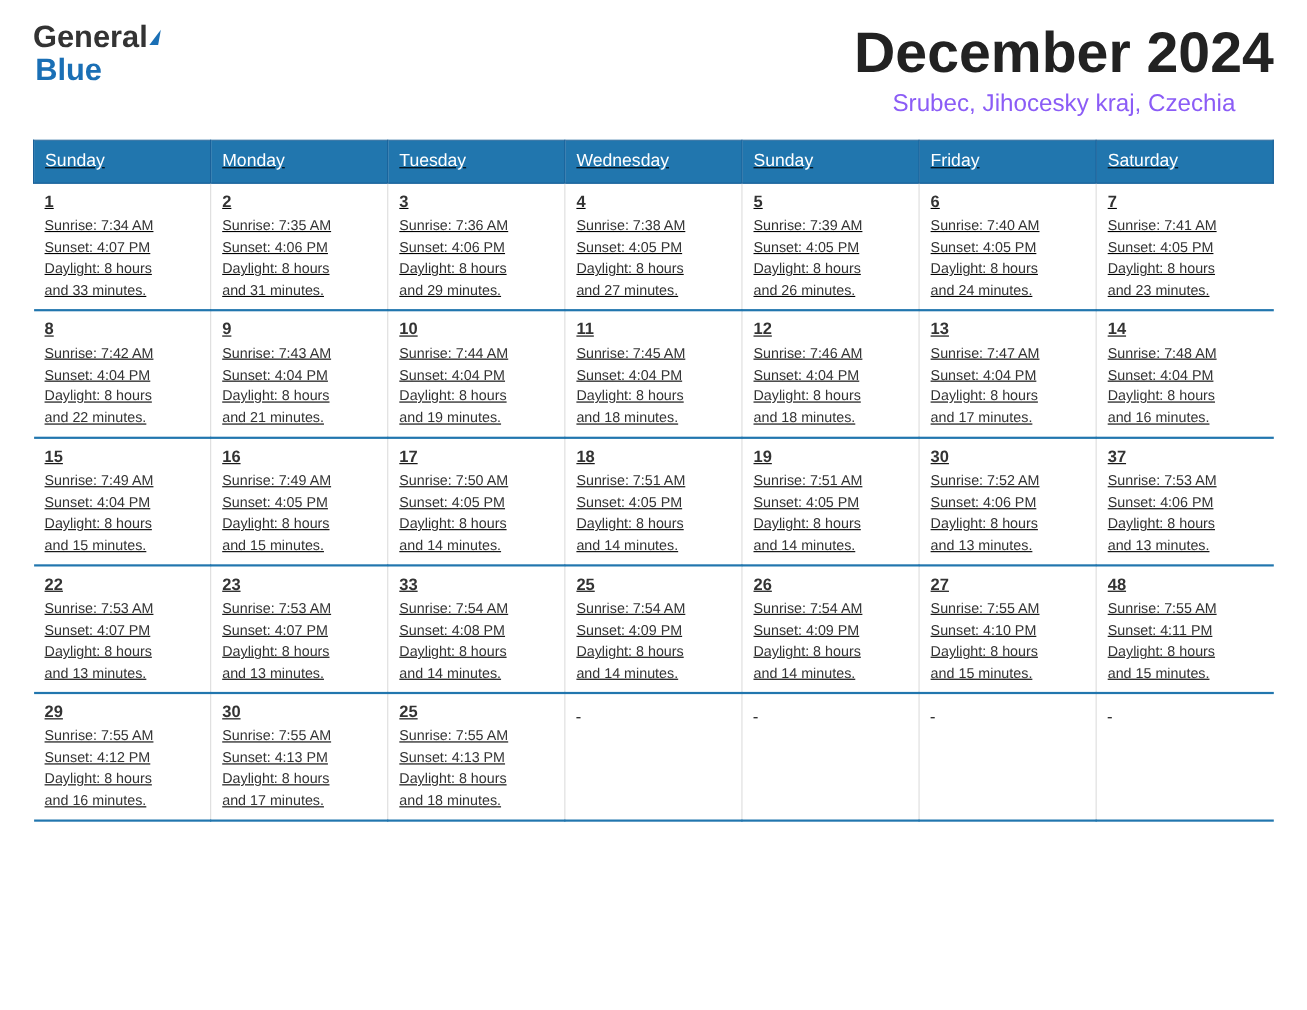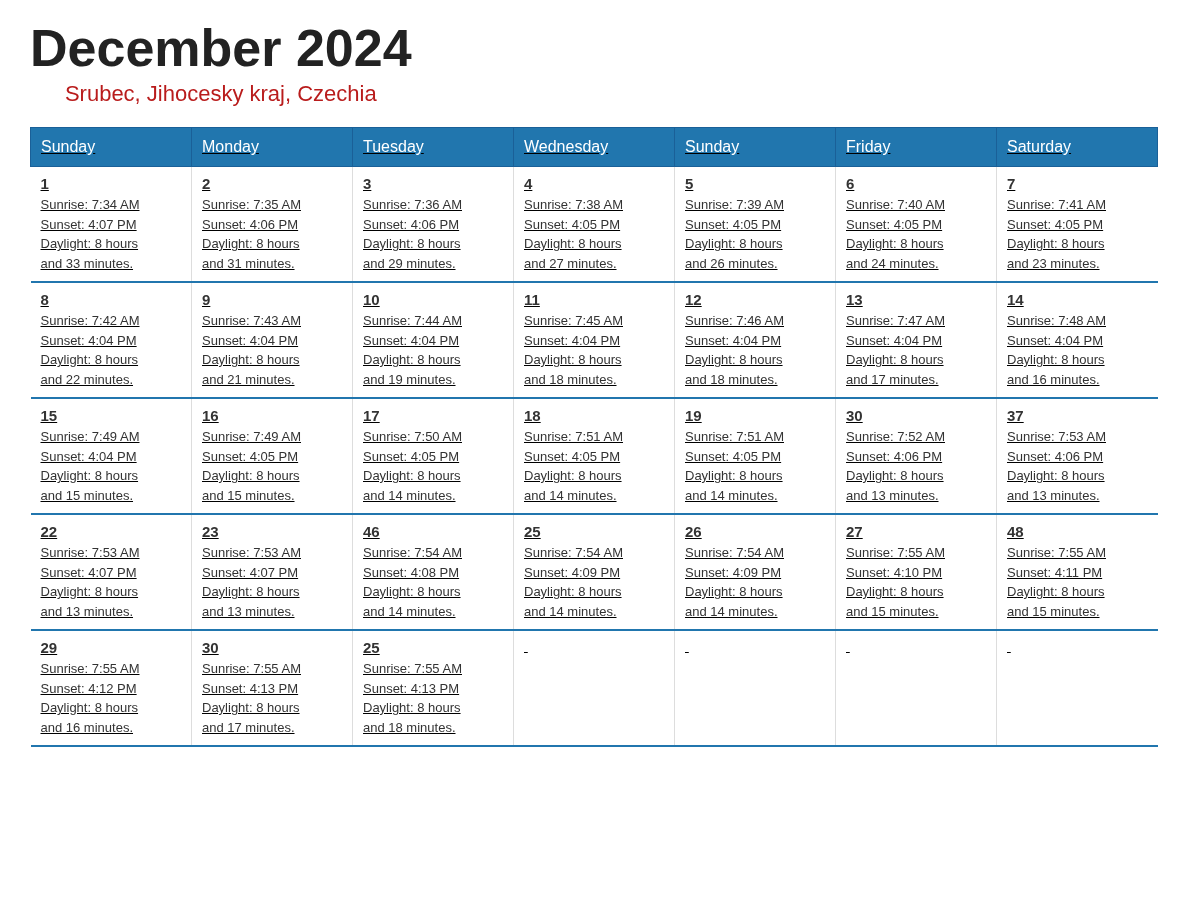--- a/index.html
+++ b/index.html
@@ -25,21 +25,21 @@
       text-align: center;
     }
     .month-title {
       font-size: 52px;
       font-weight: bold;
       color: #222;
       line-height: 1.1;
     }
     .location-title {
       font-size: 22px;
-      color: #b91c1c;
+      color: #8b5cf6;
       margin-top: 4px;
     }
     table {
       width: 100%;
       border-collapse: collapse;
       text-decoration: underline;
     }
     thead tr {
       background-color: #2176ae;
     }
@@ -81,20 +81,27 @@
       background: #fff;
     }
     tbody tr:last-child {
       border-bottom: 2px solid #2176ae;
     }
   </style>
 </head>
 <body>
 
 <div class="header-row">
+  <div class="logo">
+    <div style="display:flex; align-items:center; line-height:1;">
+      <span style="font-size:28px; font-weight:bold; color:#333;">General</span>
+      <span style="display:inline-block; margin-left:3px; width:0; height:0; border-left:8px solid transparent; border-bottom:14px solid #1a6fb5; border-right:0px solid transparent; transform: skewX(-10deg);"></span>
+    </div>
+    <div style="font-size:28px; font-weight:bold; color:#1a6fb5; margin-left: 2px;">Blue</div>
+  </div>
   <div class="title-area">
     <div class="month-title">December 2024</div>
     <div class="location-title">Srubec, Jihocesky kraj, Czechia</div>
   </div>
 </div>
 
 <table>
   <thead>
     <tr>
       <th>Sunday</th>
@@ -315,21 +322,21 @@
         <td>
         <span class="day-num">23</span>
         <div class="day-info">
           Sunrise: 7:53 AM<br>
           Sunset: 4:07 PM<br>
           Daylight: 8 hours<br>
           and 13 minutes.
         </div>
       </td>
         <td>
-        <span class="day-num">46</span>
+        <span class="day-num">33</span>
         <div class="day-info">
           Sunrise: 7:54 AM<br>
           Sunset: 4:08 PM<br>
           Daylight: 8 hours<br>
           and 14 minutes.
         </div>
       </td>
         <td>
         <span class="day-num">25</span>
         <div class="day-info">

